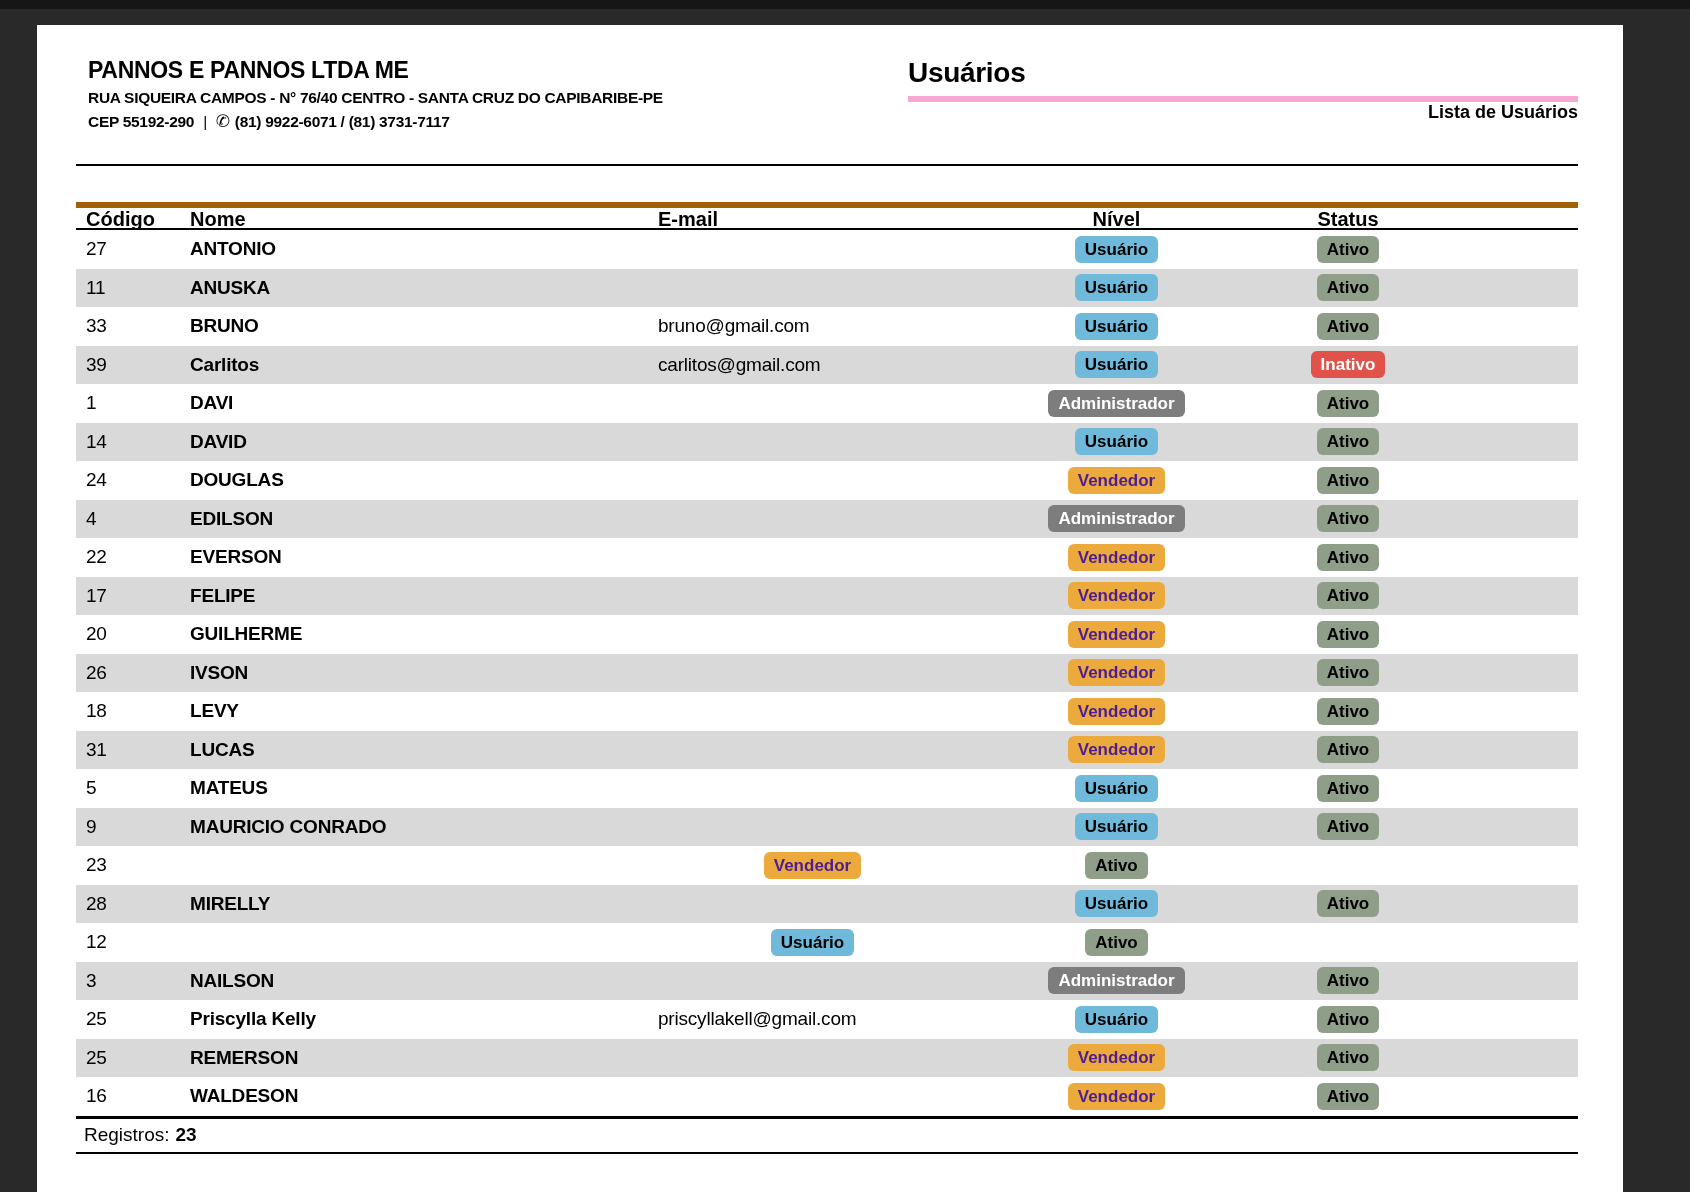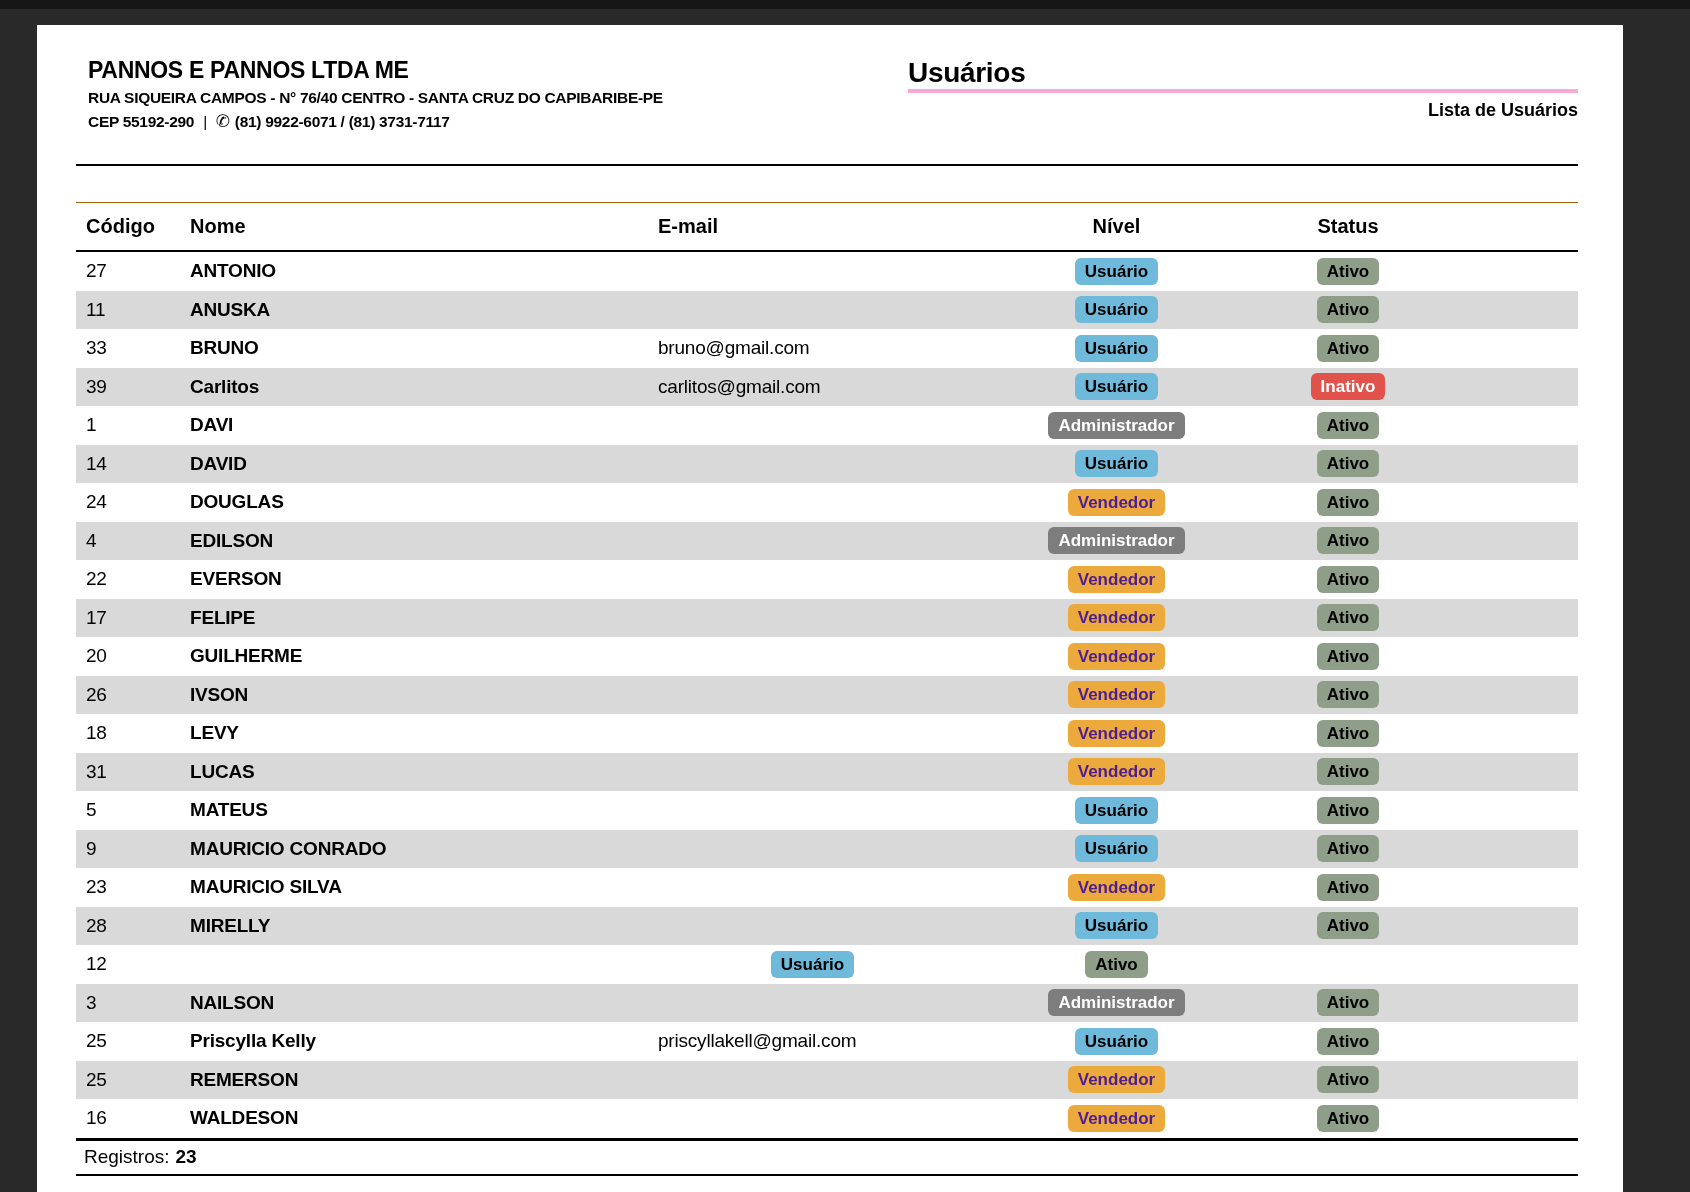--- a/index.html
+++ b/index.html
@@ -21,35 +21,35 @@
 
   
   .header-row { display: flex; height: 98px; }
   .company { margin-left: 12px; letter-spacing: -0.3px; }
   .company-name { font-size: 23px; font-weight: bold; line-height: 1.15; }
   .company-address { font-size: 15.5px; font-weight: bold; margin-top: 5px; line-height: 1.25; }
   .company-cep-line { font-size: 15.5px; font-weight: bold; margin-top: 3px; line-height: 1.25; display: flex; align-items: center; }
   .sep { font-weight: normal; margin: 0 9px; }
   .phone-glyph { font-weight: normal; font-size: 17px; margin-right: 5px; }
   .report-head { margin-left: auto; width: 670px; }
-  .report-title { font-size: 28px; font-weight: bold; border-bottom: 4px solid #f9a8d4; letter-spacing: -0.3px; }
-  .report-subtitle { font-size: 18px; font-weight: bold; text-align: right; margin-top: 7px; }
+  .report-title { font-size: 28px; font-weight: bold; padding-bottom: 7px; border-bottom: 6px solid #f9a8d4; letter-spacing: -0.3px; }
+  .report-subtitle { font-size: 18px; font-weight: bold; text-align: right; }
   .rule { height: 2px; background: #000; margin-top: 9px; }
 
   
   .table { margin-top: 36px; }
   .grid-row {
     display: grid;
     grid-template-columns: 114px 450px 345px 263px 200px 130px;
     align-items: center;
   }
   .thead {
-    border-top: 1px solid #a16207;
+    border-top: 6px solid #a16207;
     border-bottom: 2px solid #000;
-    height: 50px;
+    height: 28px;
     font-size: 20px; font-weight: bold;
   }
   .trow { height: 38.5px; font-size: 19px; letter-spacing: -0.2px; }
   .trow:nth-child(even) { background: var(--c-row-alt, #d9d9d9); }
   .c-codigo { padding-left: 10px; }
   .c-nome   { font-weight: bold; }
   .c-email  { padding-left: 18px; }
   .c-nivel, .c-status { text-align: center; }
 
   .badge {
@@ -317,21 +317,20 @@
       <span class="badge usuario">Usuário</span>
     </div>
     <div class="c-status">
       <span class="badge ativo">Ativo</span>
     </div>
     <div></div>
   </div>
 
   <div class="grid-row trow">
     <div class="c-codigo">23</div>
-    <div class="c-nome">MAURICIO SILVA</div>
     <div class="c-email"></div>
     <div class="c-nivel">
       <span class="badge vendedor">Vendedor</span>
     </div>
     <div class="c-status">
       <span class="badge ativo">Ativo</span>
     </div>
     <div></div>
   </div>
 

